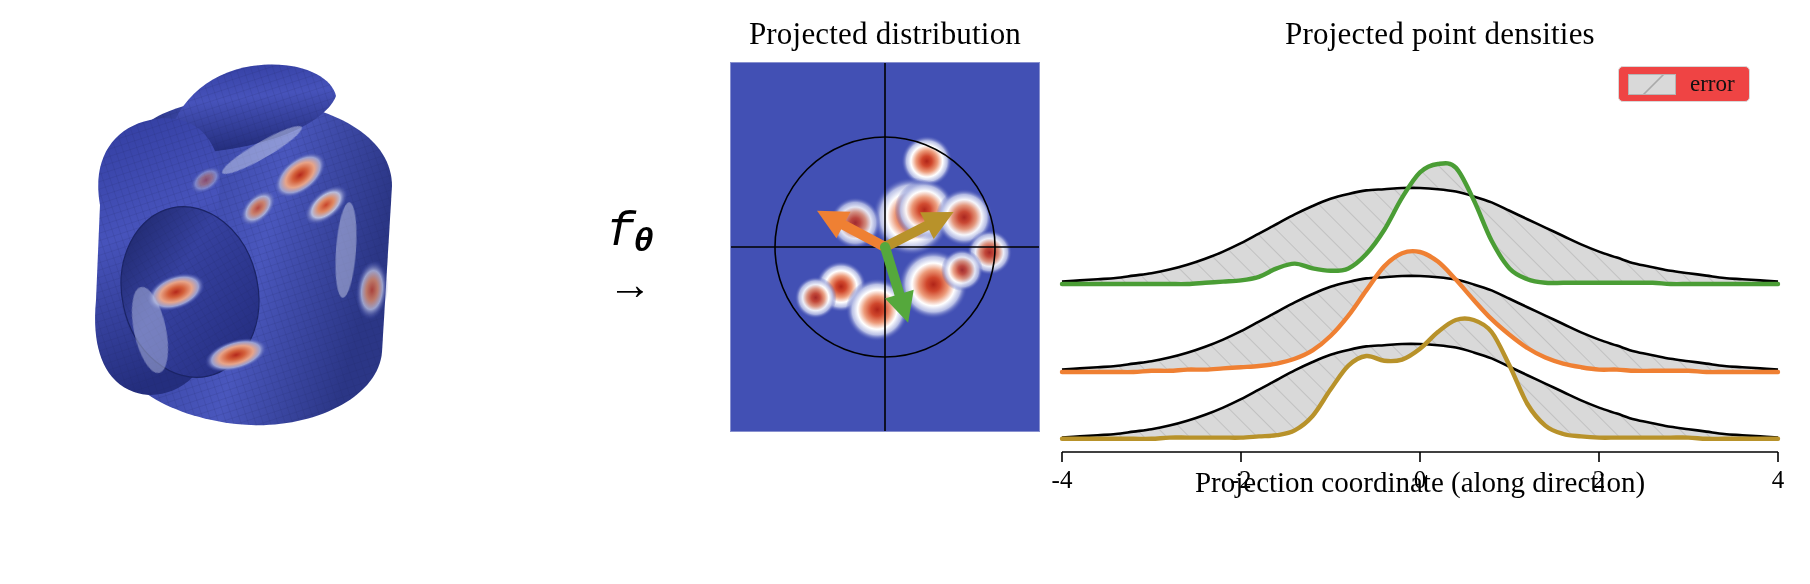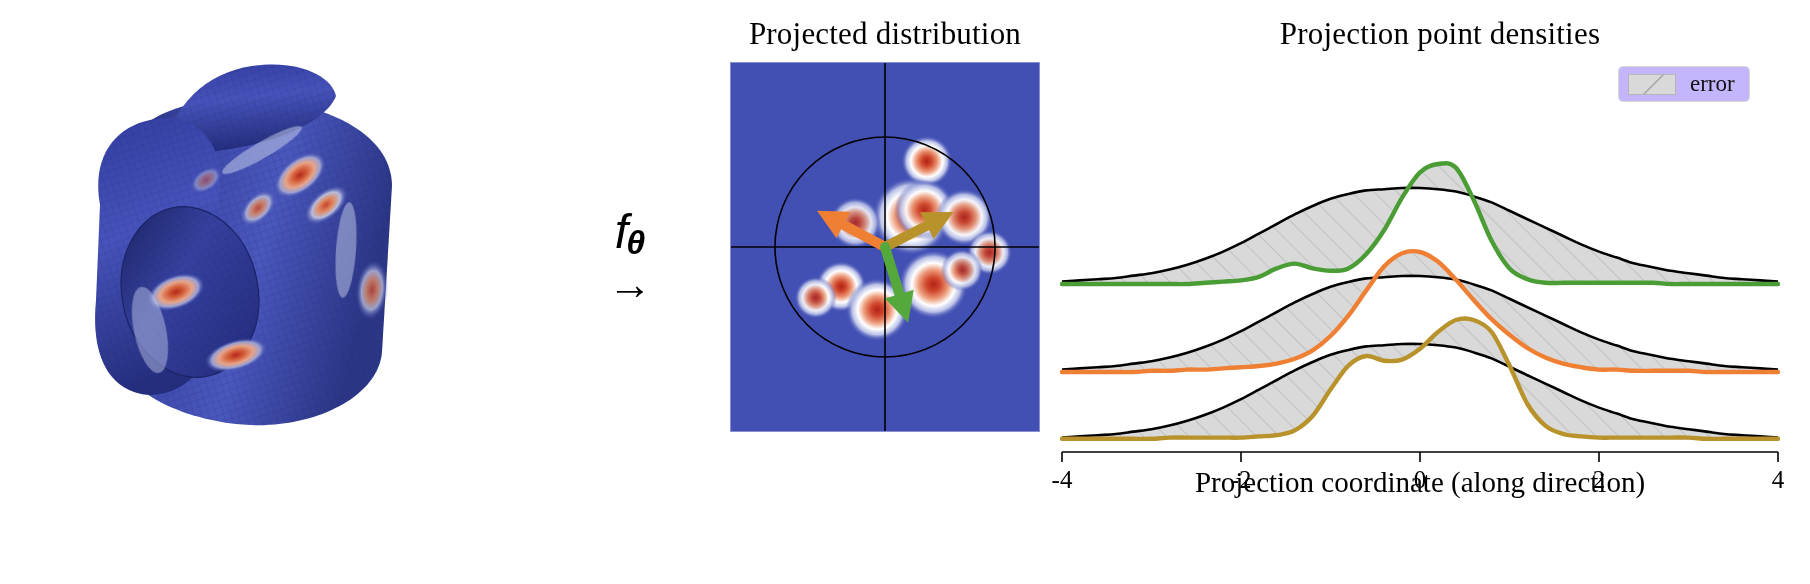--- a/index.html
+++ b/index.html
@@ -8,21 +8,21 @@
 
   .panel{position:absolute;}
 
   
   #panel-manifold{left:0;top:0;width:520px;height:520px;}
   #panel-manifold svg{display:block;}
 
   
   #map-label{position:absolute;left:560px;top:208px;width:140px;height:110px;
              text-align:center;}
-  #map-label .fsym{font-family:Liberation Sans, sans-serif;font-style:italic;
+  #map-label .fsym{font-family:Liberation Mono, monospace;font-style:italic;
                    font-size:48px;line-height:1;letter-spacing:0;}
   #map-label .fsym .sub{font-style:italic;font-weight:bold;font-size:34px;
                         vertical-align:-0.18em;margin-left:-2px;}
   #map-label .maparrow{font-size:44px;line-height:1;margin-top:4px;}
 
   
   #panel-embed{left:730px;top:62px;width:310px;height:370px;}
   #embed-title{position:absolute;left:640px;top:16px;width:490px;text-align:center;
                font-size:31px;letter-spacing:.2px;}
   #embed-box{position:absolute;left:0;top:0;width:310px;height:370px;
@@ -33,21 +33,21 @@
   #panel-dens{left:1040px;top:62px;width:760px;height:440px;}
   #dens-title{position:absolute;left:1130px;top:16px;width:620px;text-align:center;
               font-size:31px;letter-spacing:.2px;}
   #dens-svg{display:block;}
   #dens-xlabel{position:absolute;left:1040px;top:466px;width:760px;text-align:center;
                font-size:29px;}
   .ticklab{font-family:"Liberation Serif",serif;font-size:25px;fill:#000;}
 
   
   #dens-legend{position:absolute;left:1618px;top:66px;width:132px;height:36px;
-               border:1px solid #d8d8d8;border-radius:5px;background:#c4b5fd;
+               border:1px solid #d8d8d8;border-radius:5px;background:#ef4444;
                display:flex;align-items:center;padding:0 9px;box-sizing:border-box;}
   #dens-legend .swatch{width:46px;height:19px;background:#d8d8d8;
                        border:1px solid #b5b5b5;position:relative;overflow:hidden;}
   #dens-legend .swatch .hatch{position:absolute;left:-8px;top:-8px;width:70px;height:40px;}
   #dens-legend .lgtext{font-size:23px;margin-left:14px;color:#111;}
 </style>
 </head>
 <body>
 
 <div id="figure">
@@ -185,21 +185,21 @@
             <polygon points="86.01303534986263,147.85068966548639 105.45938969384208,175.179050441947 119.5435365774188,148.69062265617922" fill="#ef8033"></polygon>
             <line x1="154" y1="184" x2="195.8773066368533" y2="162.6624465122413" stroke="#b8922a" stroke-width="10" stroke-linecap="round"></line>
             <polygon points="222.60750236250433,149.0427315200549 189.0674491407601,149.2973486494158 202.6871641329465,176.0275443750668" fill="#b8922a"></polygon>
             <line x1="154" y1="184" x2="168.38468787235865" y2="231.05019399338136" stroke="#55a83c" stroke-width="10" stroke-linecap="round"></line>
             <polygon points="177.15583901404074,259.73933667227243 182.7292592118042,226.66461842254031 154.04011653291312,235.4357695642224" fill="#55a83c"></polygon>
           </g>
       </svg>
     </div>
   </div>
 
-  <div id="dens-title">Projection point densities</div>
+  <div id="dens-title">Projected point densities</div>
 
   <div class="panel" id="panel-dens">
     <svg id="dens-svg" width="760" height="440" viewBox="0 0 760 440">
       <defs>
         <pattern id="errhatch" width="16" height="16" patternUnits="userSpaceOnUse" patternTransform="rotate(-45)">
           <rect width="16" height="16" fill="#d9d9d9"></rect>
           <path d="M0 0 V16" stroke="#a9a9a9" stroke-width="1"></path>
         </pattern>
       </defs>
       <g id="dens-rows">

